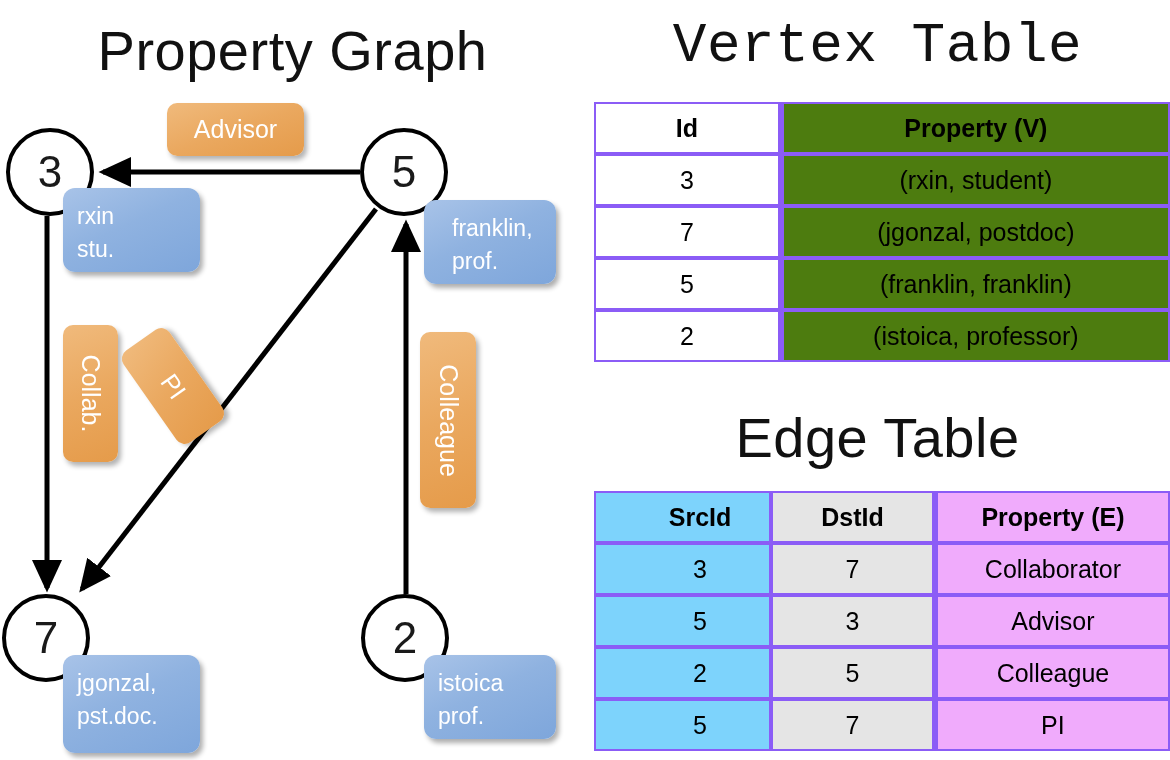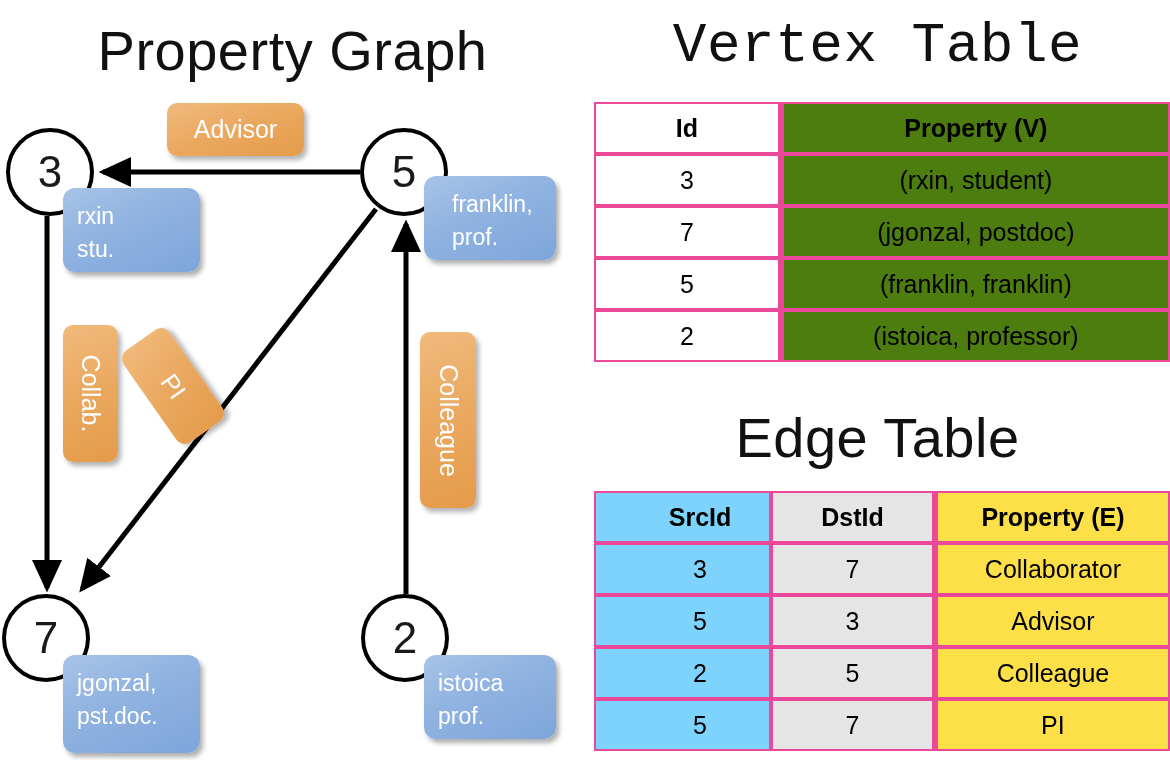--- a/index.html
+++ b/index.html
@@ -76,21 +76,21 @@
     color: #ffffff;
     font-family: "Liberation Sans", sans-serif;
     font-weight: 400;
     font-size: 23px;
     line-height: 1.45;
     padding: 12px 0 0 14px;
     box-sizing: border-box;
     z-index: 6;
   }
   #prop-rxin     { left: 63px;  top: 188px; width: 137px; height: 84px; }
-  #prop-franklin { left: 424px; top: 176px; width: 132px; height: 84px; padding-left: 28px; }
+  #prop-franklin { left: 424px; top: 200px; width: 132px; height: 84px; padding-left: 28px; }
   #prop-jgonzal  { left: 63px;  top: 655px; width: 137px; height: 98px; }
   #prop-istoica  { left: 424px; top: 655px; width: 132px; height: 84px; }
 
   
   .edge-label {
     position: absolute;
     border-radius: 10px;
     background: linear-gradient(160deg, #f0ba7c 0%, #eaa85f 50%, #e59b4a 100%);
     box-shadow: 3px 4px 5px rgba(0,0,0,0.30);
     color: #ffffff;
@@ -128,39 +128,39 @@
   
   .tbl {
     position: absolute;
     border-collapse: separate;
     border-spacing: 0;
     font-family: "Liberation Sans", sans-serif;
     font-size: 25px;
     color: #000000;
   }
   .tbl td, .tbl th {
-    border: 2px solid #ec4899;
+    border: 2px solid #8b5cf6;
     text-align: center;
     vertical-align: middle;
     padding: 0;
     height: 48px;
     font-weight: 400;
     margin-left: 12px;
   }
   .tbl th { font-weight: 700; }
   .tbl .sep-col { border-left-width: 4px; }
 
   #vertex-table { left: 594px; top: 102px; }
   #vertex-table .c-id   { width: 184px; background:#ffffff; }
   #vertex-table .c-prop { width: 388px; background:#4d7c0f; }
 
   #edge-table { left: 594px; top: 491px; }
   #edge-table .c-src  { width: 150px; background:#7dd3fc;padding-left:35px; }
   #edge-table .c-dst  { width: 174px; background:#e5e5e5; }
-  #edge-table .c-prop { width: 245px; background:#fde047; }
+  #edge-table .c-prop { width: 245px; background:#f0abfc; }
 </style>
 </head>
 <body>
 
 <div id="graph-panel">
 
   <div class="title" id="title-property-graph">Property Graph</div>
 
   <svg id="graph-edges" viewBox="0 0 585 760" xmlns="http://www.w3.org/2000/svg">
     <defs>

